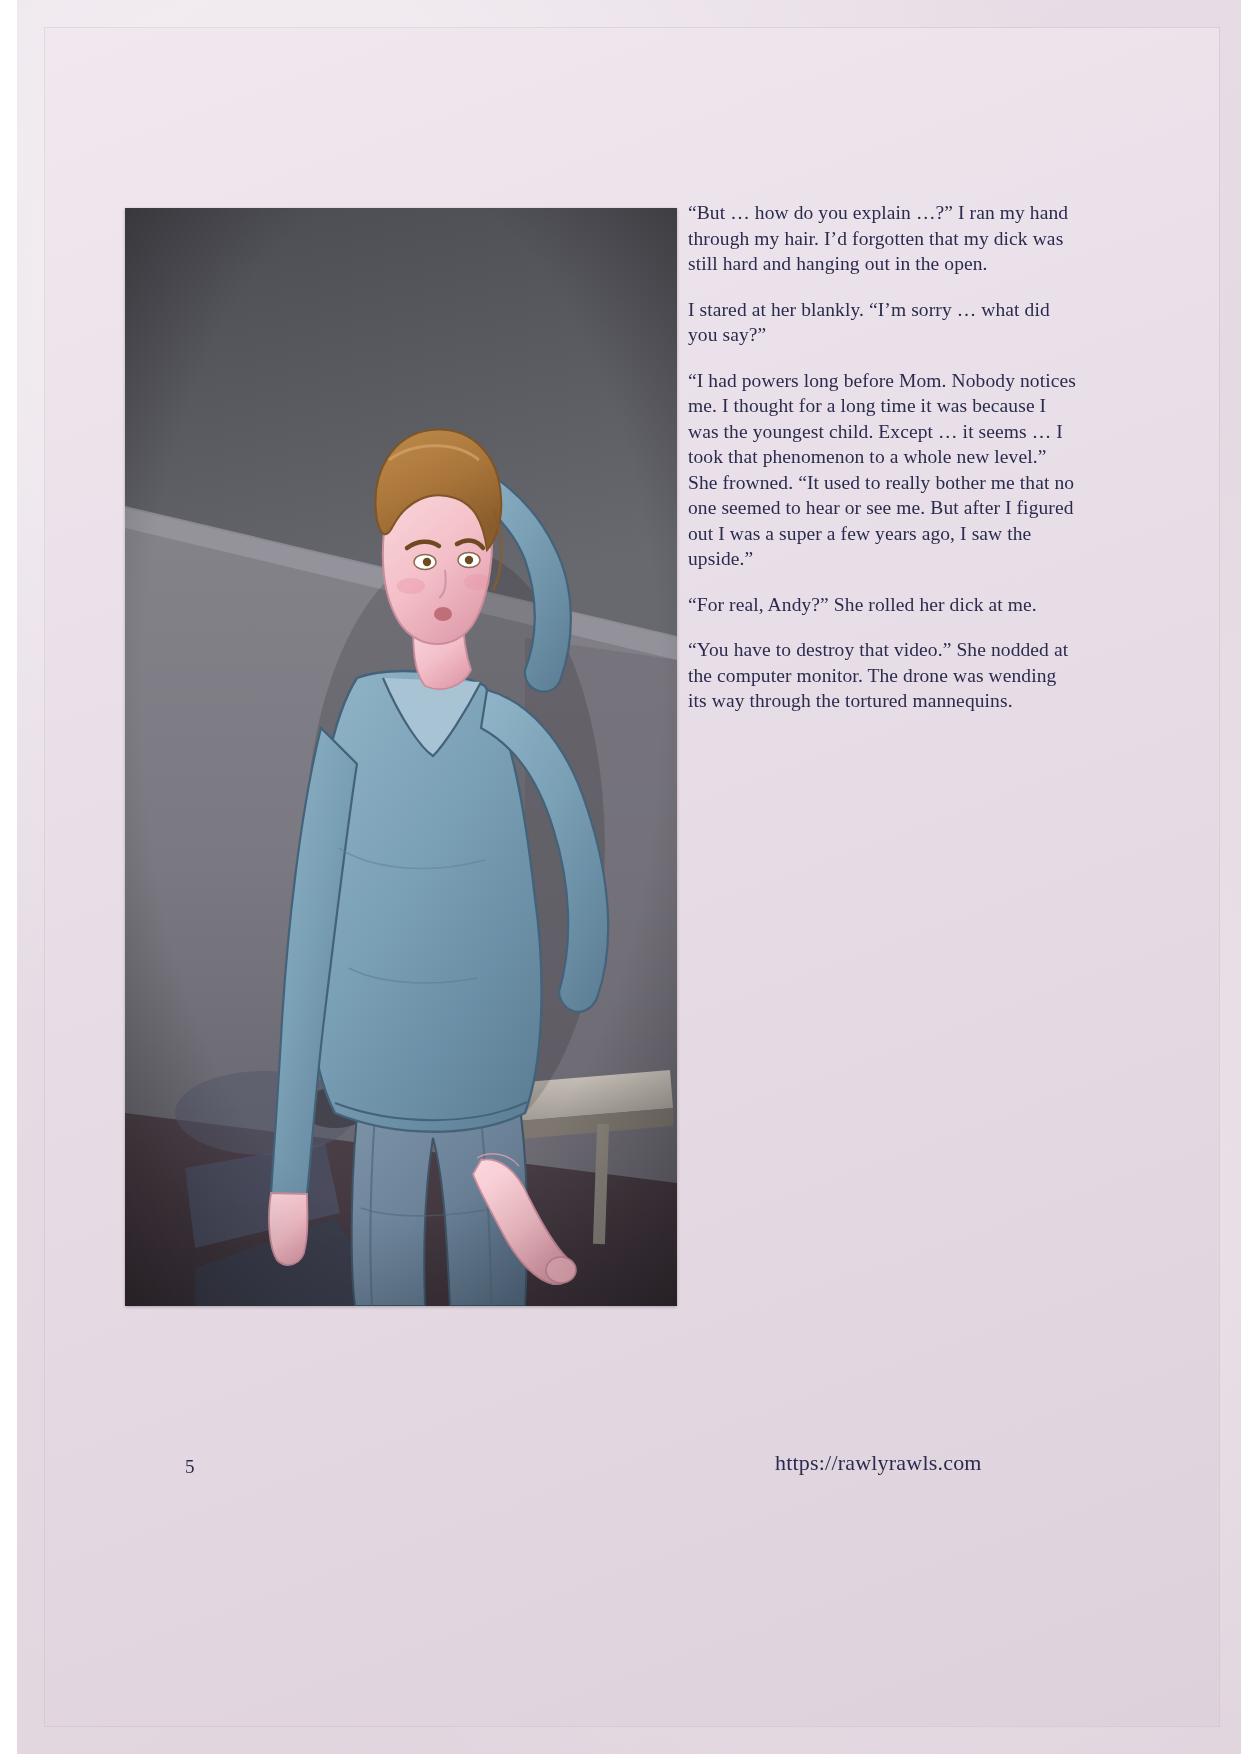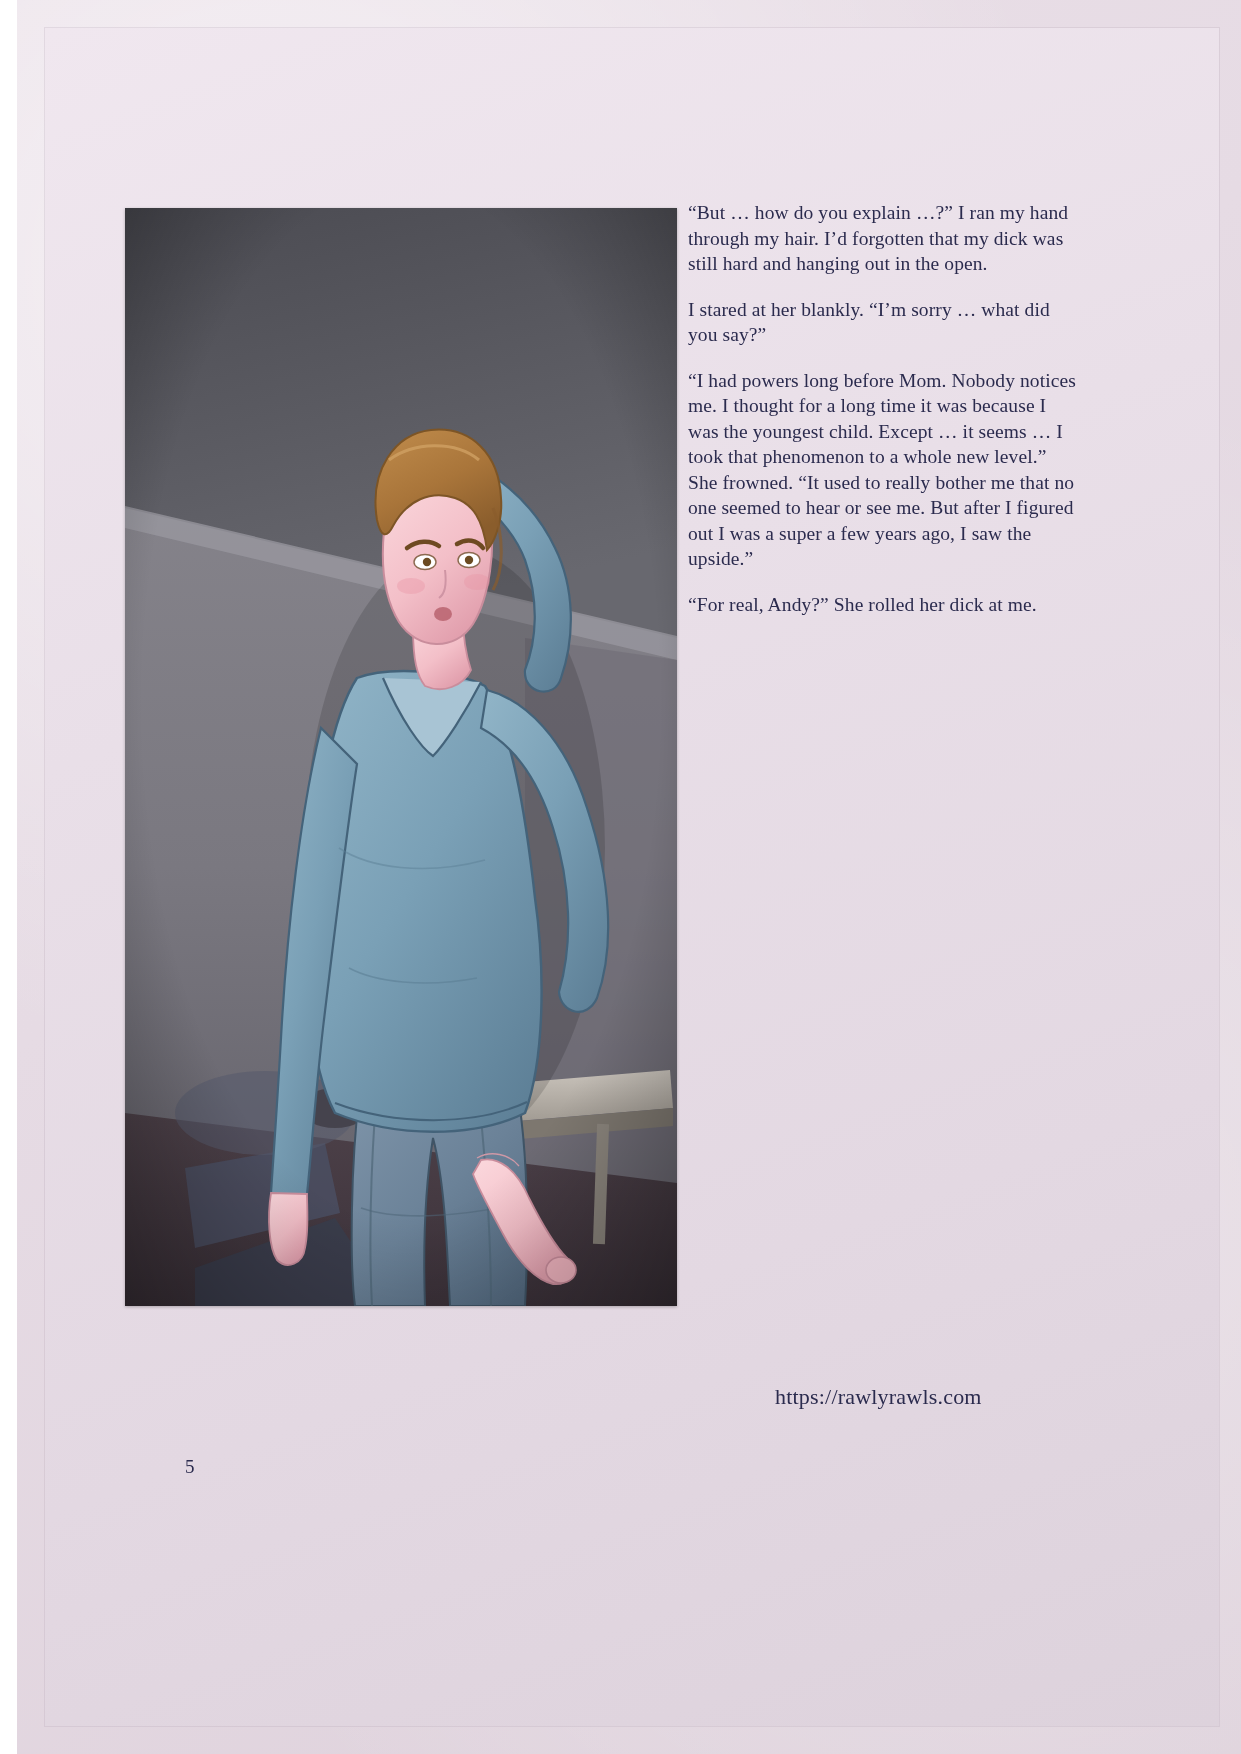--- a/index.html
+++ b/index.html
@@ -68,21 +68,21 @@
   .page-number {
     position: absolute;
     left: 140px;
     top: 1428px;
     font-size: 19px;
     color: #2b2b4e;
   }
   .site-url {
     position: absolute;
     left: 730px;
-    top: 1356px;
+    top: 1422px;
     font-size: 22px;
     color: #2b2b4e;
     letter-spacing: 0.2px;
     text-decoration: none;
   }
 </style>
 </head>
 <body>
 
 <div class="page">
@@ -219,19 +219,20 @@
 
         <rect x="0" y="0" width="552" height="1098" fill="url(#vig)"></rect>
       </svg>
     </div>
 
     <div class="text-col">
       <p class="para">“But … how do you explain …?” I ran my hand through my hair. I’d forgotten that my dick was still hard and hanging out in the open.</p>
       <p class="para">I stared at her blankly. “I’m sorry … what did you say?”</p>
       <p class="para">“I had powers long before Mom. Nobody notices me. I thought for a long time it was because I was the youngest child. Except … it seems … I took that phenomenon to a whole new level.” She frowned. “It used to really bother me that no one seemed to hear or see me. But after I figured out I was a super a few years ago, I saw the upside.”</p>
       <p class="para">“For real, Andy?” She rolled her dick at me.</p>
+      <p class="para">“You have to destroy that video.” She nodded at the computer monitor. The drone was wending its way through the tortured mannequins.</p>
     </div>
 
     <div class="page-number">5</div>
     <div class="site-url">https://rawlyrawls.com</div>
 
   </div>
 </div>
 
 </body></html>

